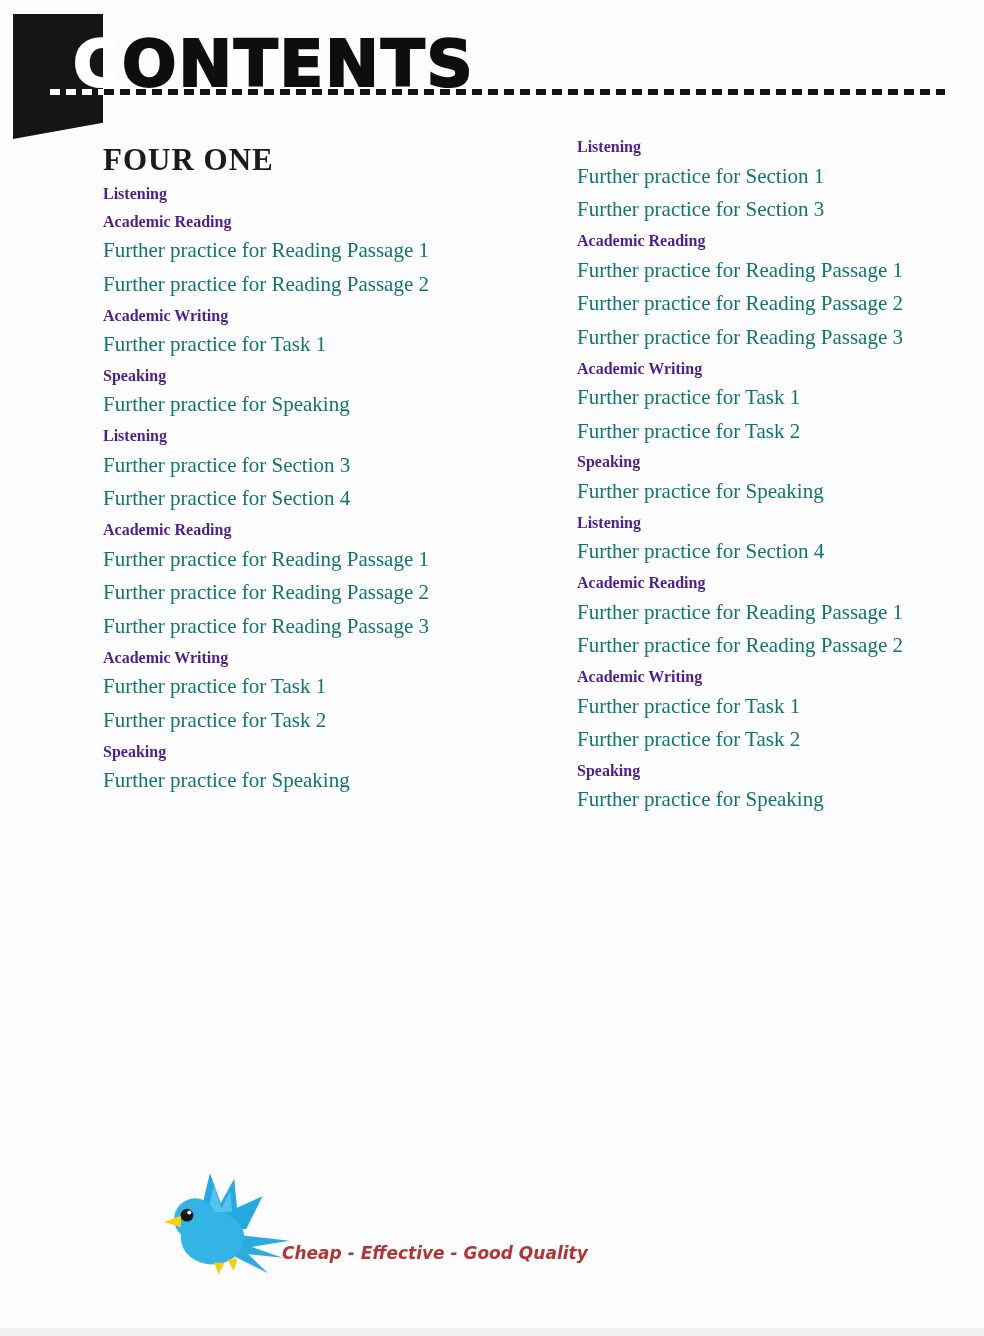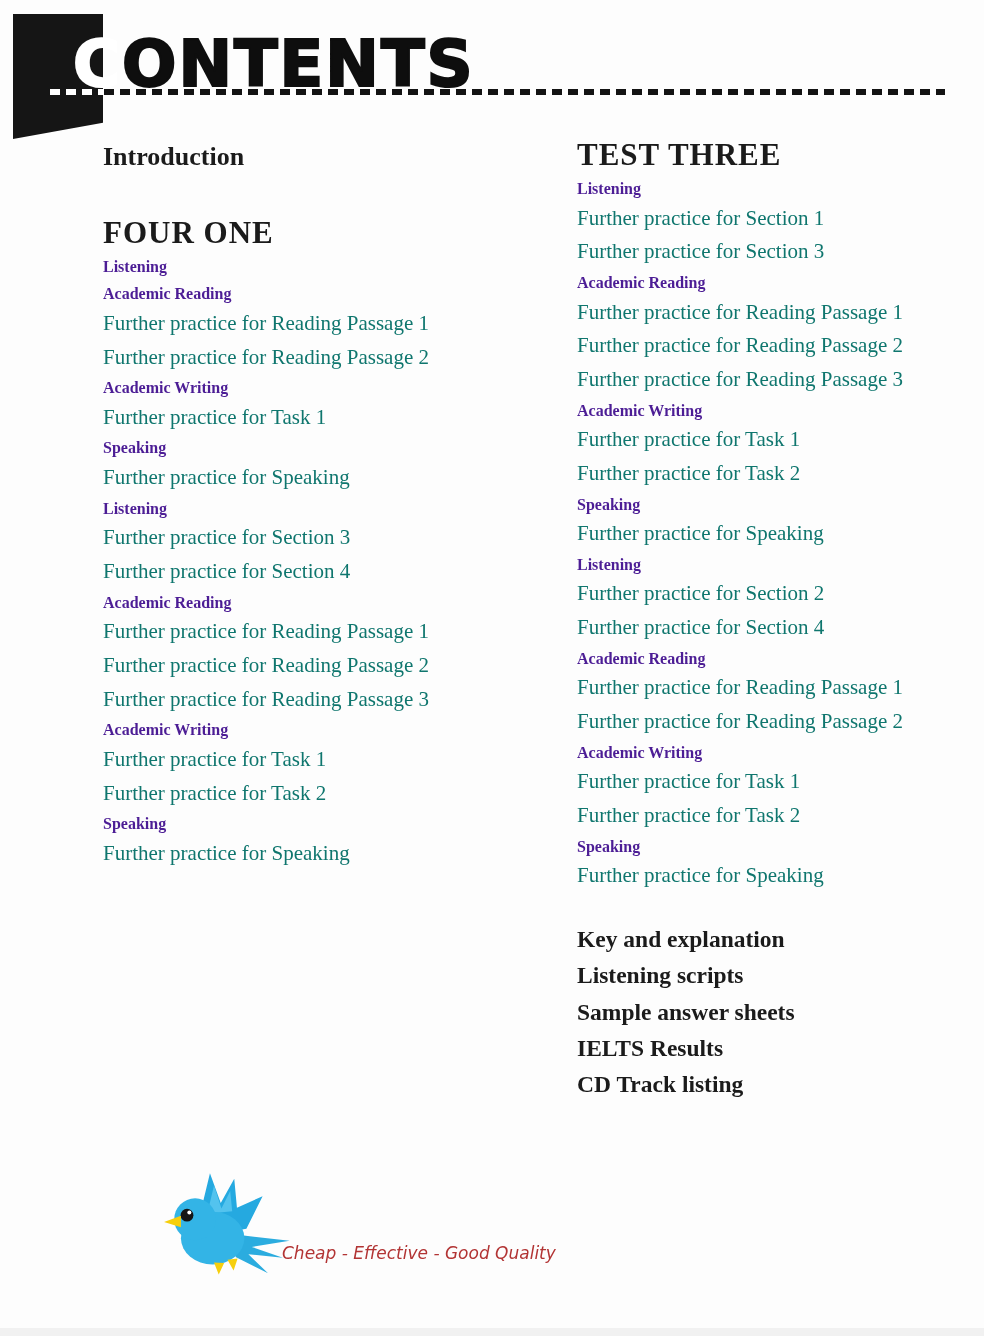--- a/index.html
+++ b/index.html
@@ -68,38 +68,37 @@
     font-weight:bold;font-size:44px;line-height:1.1;
   }
   .logo-name{color:#6e2b2b;}
   .logo-accent{
     font-family:"DejaVu Sans","Liberation Sans",sans-serif;
     color:#d6232a;letter-spacing:1px;
   }
   .tagline{
     position:absolute;left:132px;top:81px;margin:0;white-space:nowrap;
     font-family:"DejaVu Sans","Liberation Sans",sans-serif;
-    font-weight:normal;font-style:italic;font-size:17px;color:#b23434;
+    font-weight:bold;font-style:italic;font-size:17px;color:#b23434;
   }
   .bottom-strip{
     position:absolute;left:0;bottom:0;width:100%;height:8px;background:#f1f1f1;
   }
 </style>
 </head>
 <body>
 
 <header class="masthead">
   <div class="flag"></div>
   <div class="dash-black"></div>
   <div class="dash-white"></div>
   <h1><span class="cap">C</span><span>ONTENTS</span></h1>
 </header>
 
 <section class="col col-left">
-  <h2 class="intro">Introduction</h2>
 
   <section class="test-block">
     <h2 class="test-title">FOUR ONE</h2>
     <div class="sec">
       <h3 class="sec-head">Listening</h3>
     </div>
     <div class="sec">
       <h3 class="sec-head">Academic Reading</h3>
       <p class="item">Further practice for Reading Passage 1</p>
       <p class="item">Further practice for Reading Passage 2</p>
@@ -133,21 +132,20 @@
     </div>
     <div class="sec">
       <h3 class="sec-head">Speaking</h3>
       <p class="item">Further practice for Speaking</p>
     </div>
   </section>
 </section>
 
 <section class="col col-right">
   <section class="test-block">
-    <h2 class="test-title">TEST THREE</h2>
     <div class="sec">
       <h3 class="sec-head">Listening</h3>
       <p class="item">Further practice for Section 1</p>
       <p class="item">Further practice for Section 3</p>
     </div>
     <div class="sec">
       <h3 class="sec-head">Academic Reading</h3>
       <p class="item">Further practice for Reading Passage 1</p>
       <p class="item">Further practice for Reading Passage 2</p>
       <p class="item">Further practice for Reading Passage 3</p>
@@ -159,46 +157,38 @@
     </div>
     <div class="sec">
       <h3 class="sec-head">Speaking</h3>
       <p class="item">Further practice for Speaking</p>
     </div>
   </section>
 
   <section class="test-block">
     <div class="sec">
       <h3 class="sec-head">Listening</h3>
-      <p class="item">Further practice for Section 2</p>
       <p class="item">Further practice for Section 4</p>
     </div>
     <div class="sec">
       <h3 class="sec-head">Academic Reading</h3>
       <p class="item">Further practice for Reading Passage 1</p>
       <p class="item">Further practice for Reading Passage 2</p>
     </div>
     <div class="sec">
       <h3 class="sec-head">Academic Writing</h3>
       <p class="item">Further practice for Task 1</p>
       <p class="item">Further practice for Task 2</p>
     </div>
     <div class="sec">
       <h3 class="sec-head">Speaking</h3>
       <p class="item">Further practice for Speaking</p>
     </div>
   </section>
 
-  <ul class="back-list">
-    <li>Key and explanation</li>
-    <li>Listening scripts</li>
-    <li>Sample answer sheets</li>
-    <li>IELTS Results</li>
-    <li>CD Track listing</li>
-  </ul>
 </section>
 
 <div class="logo">
   <svg class="bird" viewBox="0 0 200 170" xmlns="http://www.w3.org/2000/svg">
     <path d="M115 95 L192 104 L136 113 L182 129 L131 124 L160 152 L112 128 Z" fill="#2bacdf"></path>
     <path d="M58 70 L74 4 L90 48 L110 12 L114 55 L152 38 L128 86 L84 94 Z" fill="#25a9e0"></path>
     <path d="M70 64 L80 22 L91 56 L104 30 L107 60 Z" fill="#53c3ee"></path>
     <ellipse cx="78" cy="100" rx="47" ry="39" fill="#33b4e6"></ellipse>
     <circle cx="52" cy="72" r="31" fill="#33b4e6"></circle>
     <circle cx="40" cy="66" r="9.5" fill="#151515"></circle>

